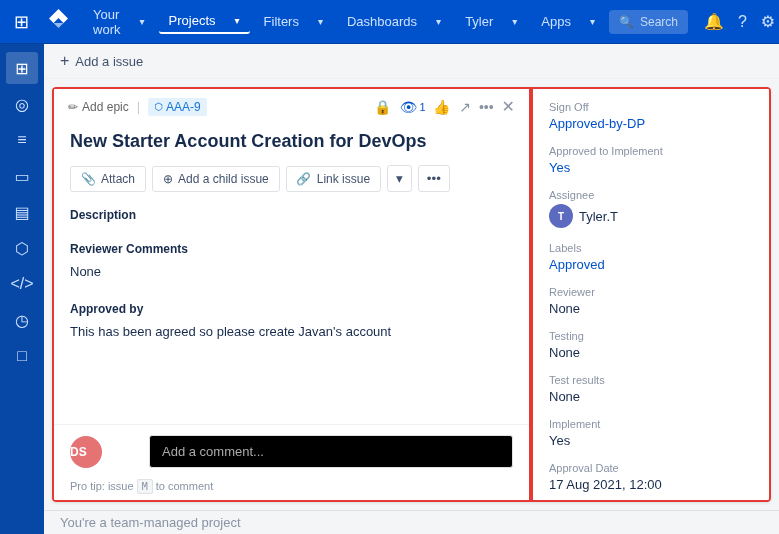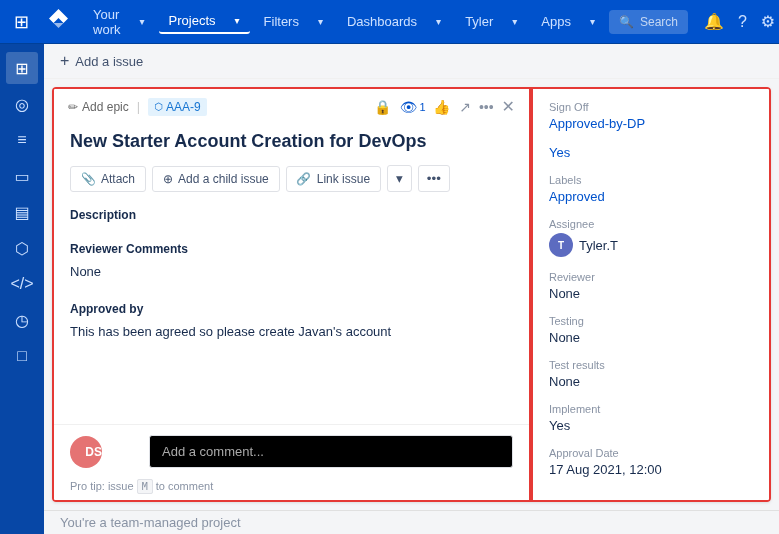--- a/index.html
+++ b/index.html
@@ -202,21 +202,21 @@
       border-top: 1px solid #f0f0f0;
     }
     .avatar-ds {
       width: 32px;
       height: 32px;
       border-radius: 50%;
       background: #e57373;
       color: #fff;
       display: flex;
       align-items: center;
-      justify-content: flex-end;
+      justify-content: flex-start;
       font-size: 12px;
       font-weight: 600;
       flex-shrink: 0;
     }
     .comment-input {
       flex: 1;
       border: 1px solid #dfe1e6;
       border-radius: 3px;
       padding: 8px 12px;
       font-size: 13px;
@@ -447,39 +447,40 @@
       </div>
 
       <div class="issue-sidebar">
 
         <div class="sidebar-field">
           <div class="sidebar-field-label">Sign Off</div>
           <div class="sidebar-field-value link">Approved-by-DP</div>
         </div>
 
         <div class="sidebar-field">
+          <div class="sidebar-field-label">Approved to Implement</div>
           <div class="sidebar-field-value link">Yes</div>
-        </div>
-
-        <div class="sidebar-field">
-          <div class="sidebar-field-label">Labels</div>
-          <div class="sidebar-field-value link">Approved</div>
         </div>
 
         <div class="sidebar-field">
           <div class="sidebar-field-label">Assignee</div>
           <div class="assignee-row">
             <div class="assignee-avatar">
               <span>T</span>
             </div>
             <div class="sidebar-field-value">Tyler.T</div>
           </div>
         </div>
 
         <div class="sidebar-field">
+          <div class="sidebar-field-label">Labels</div>
+          <div class="sidebar-field-value link">Approved</div>
+        </div>
+
+        <div class="sidebar-field">
           <div class="sidebar-field-label">Reviewer</div>
           <div class="sidebar-field-value">None</div>
         </div>
 
         <div class="sidebar-field">
           <div class="sidebar-field-label">Testing</div>
           <div class="sidebar-field-value">None</div>
         </div>
 
         <div class="sidebar-field">

